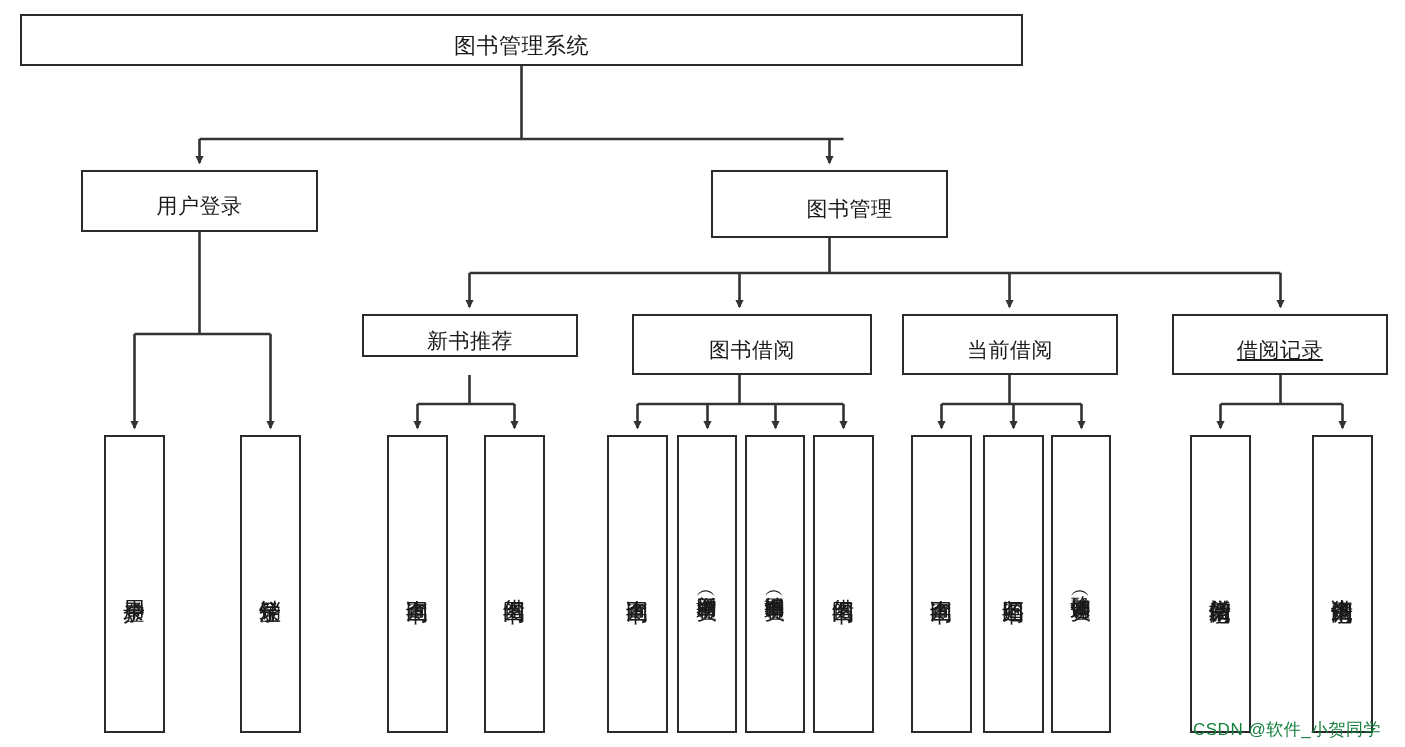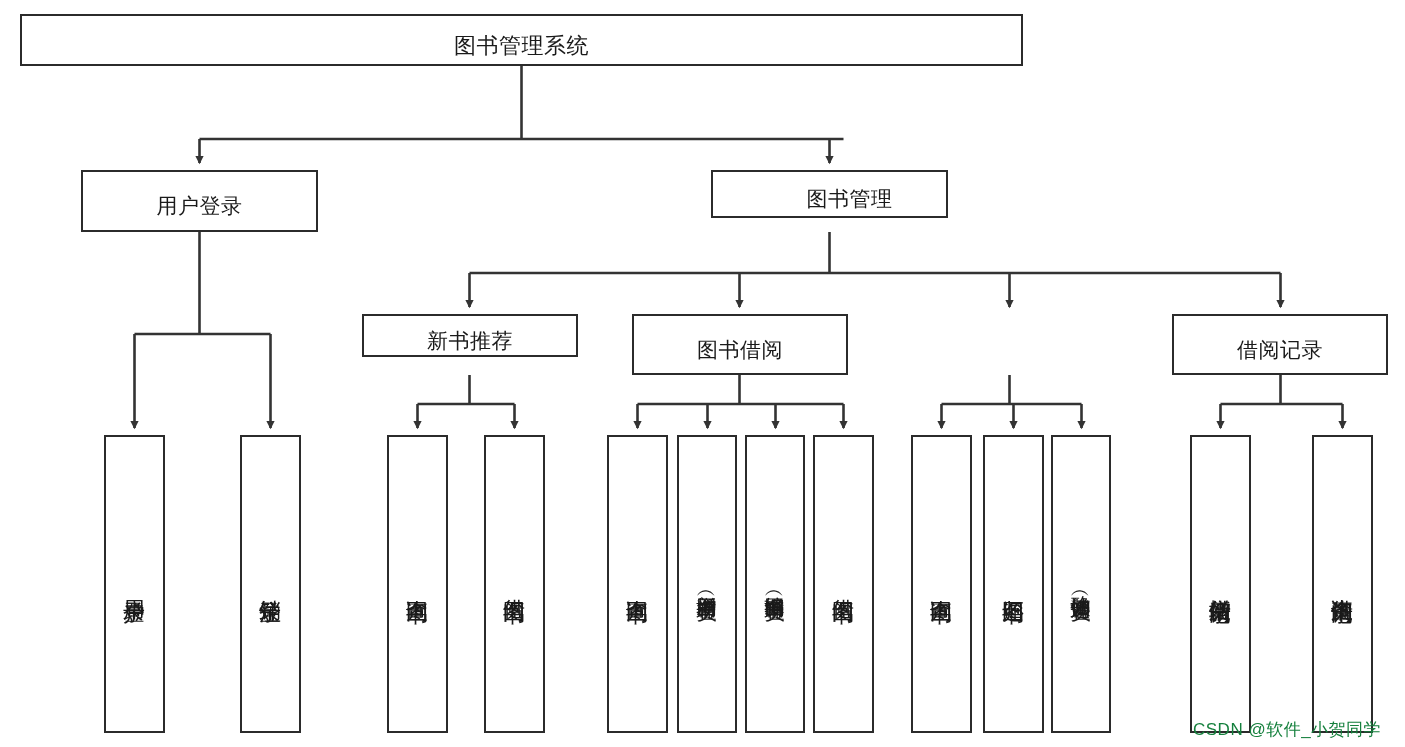--- a/index.html
+++ b/index.html
@@ -131,31 +131,34 @@
     </g>
   </svg>
 
   <div class="node root horizontal" id="node-root" style="left: 20px; top: 14px; width: 1003px; height: 52px;">
     <span class="label">图书管理系统</span>
   </div>
 
   <div class="node horizontal" id="node-user-login" style="left: 81px; top: 170px; width: 237px; height: 62px;">
     <span class="label">用户登录</span>
   </div>
-  <div class="node horizontal" id="node-book-management" style="left: 711px; top: 170px; width: 237px; height: 48px; padding-left: 40px;">
+  <div class="node horizontal" id="node-book-management" style="left: 711px; top: 170px; width: 237px; height: 68px; padding-left: 40px;">
     <span class="label">图书管理</span>
   </div>
 
   <div class="node horizontal" id="node-new-book-recommend" style="left: 362px; top: 314px; width: 216px; height: 43px;">
     <span class="label">新书推荐</span>
   </div>
-  <div class="node horizontal" id="node-book-borrow" style="left: 632px; top: 314px; width: 216px; height: 61px;">
+  <div class="node horizontal" id="node-book-borrow" style="left: 632px; top: 314px; width: 240px; height: 61px;">
     <span class="label">图书借阅</span>
   </div>
-  <div class="node horizontal" id="node-borrow-record" style="left: 1172px; top: 314px; width: 216px; height: 61px;">
+  <div class="node horizontal" id="node-current-borrow" style="left: 902px; top: 314px; width: 216px; height: 61px;">
+    <span class="label">当前借阅</span>
+  </div>
+  <div class="node horizontal" id="node-borrow-record" style="left: 1172px; top: 314px; width: 216px; height: 61px; text-decoration: underline;">
     <span class="label">借阅记录</span>
   </div>
 
   <div class="node vertical" id="node-leaf-user-login" style="left: 104px; top: 435px; width: 61px; height: 298px;">
     <span class="label">用户登录</span>
   </div>
   <div class="node vertical" id="node-leaf-logout-login" style="left: 240px; top: 435px; width: 61px; height: 298px;">
     <span class="label">注销登录</span>
   </div>
   <div class="node vertical" id="node-leaf-query-book-1" style="left: 387px; top: 435px; width: 61px; height: 298px;">

